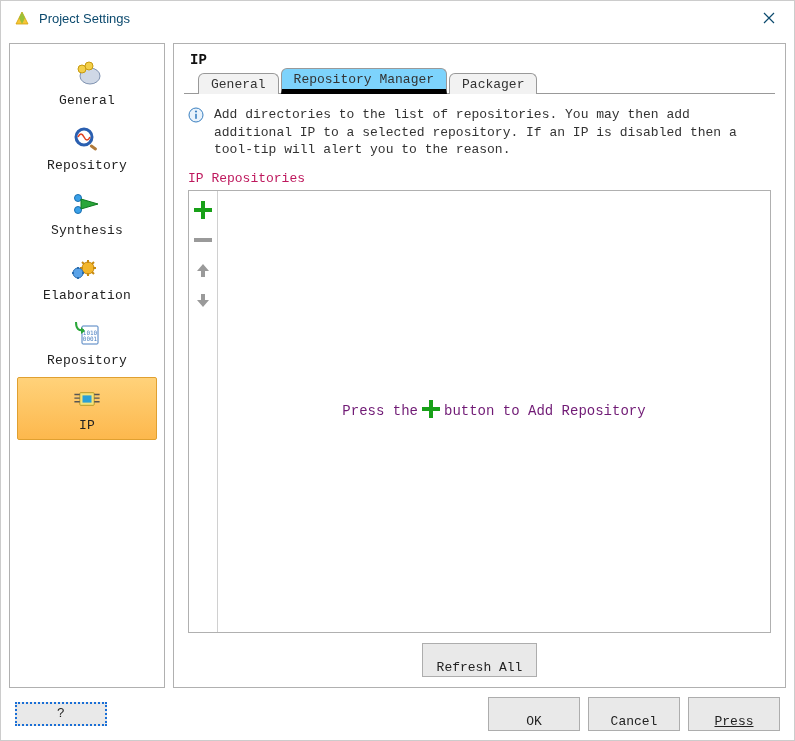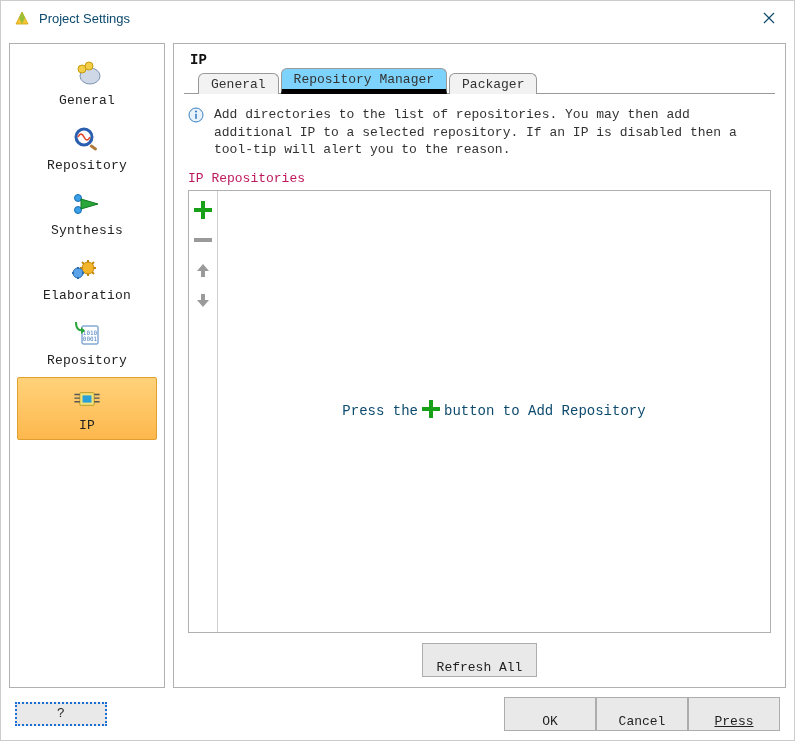--- a/index.html
+++ b/index.html
@@ -177,21 +177,21 @@
     }
     .repo-list {
       flex: 1;
       border-left: 1px solid #d0d0d0;
       position: relative;
       display: flex;
       align-items: center;
       justify-content: center;
     }
     .placeholder {
-      color: #0c4a6e;
+      color: #701a75;
       font-family: "Courier New", monospace;
       font-size: 14px;
       display: flex;
       align-items: center;
       gap: 4px;
     }
 
     .refresh-row {
       display: flex;
       justify-content: center;
@@ -221,21 +221,21 @@
       border: 2px dotted #1a6fd6;
       background: #e9e9e9;
       font-family: "Courier New", monospace;
       font-size: 13px;
       text-align: center;
       line-height: 20px;
       color: #222;
       cursor: pointer;
     }
     .footer .spacer { flex: 1; }
-    .footer .actions { display: flex; }
+    .footer .actions { display: flex; gap: 8px; }
     .footer .btn.apply { text-decoration: underline; }
   </style>
 </head>
 <body>
 
 <div class="dialog">
   <div class="titlebar">
     <span class="icon-logo">
       <svg width="18" height="18" viewBox="0 0 18 18">
         <path d="M3 15 L9 3 L15 15 Z" fill="#f6c637" stroke="#d4a10a" stroke-width="0.8"></path>

